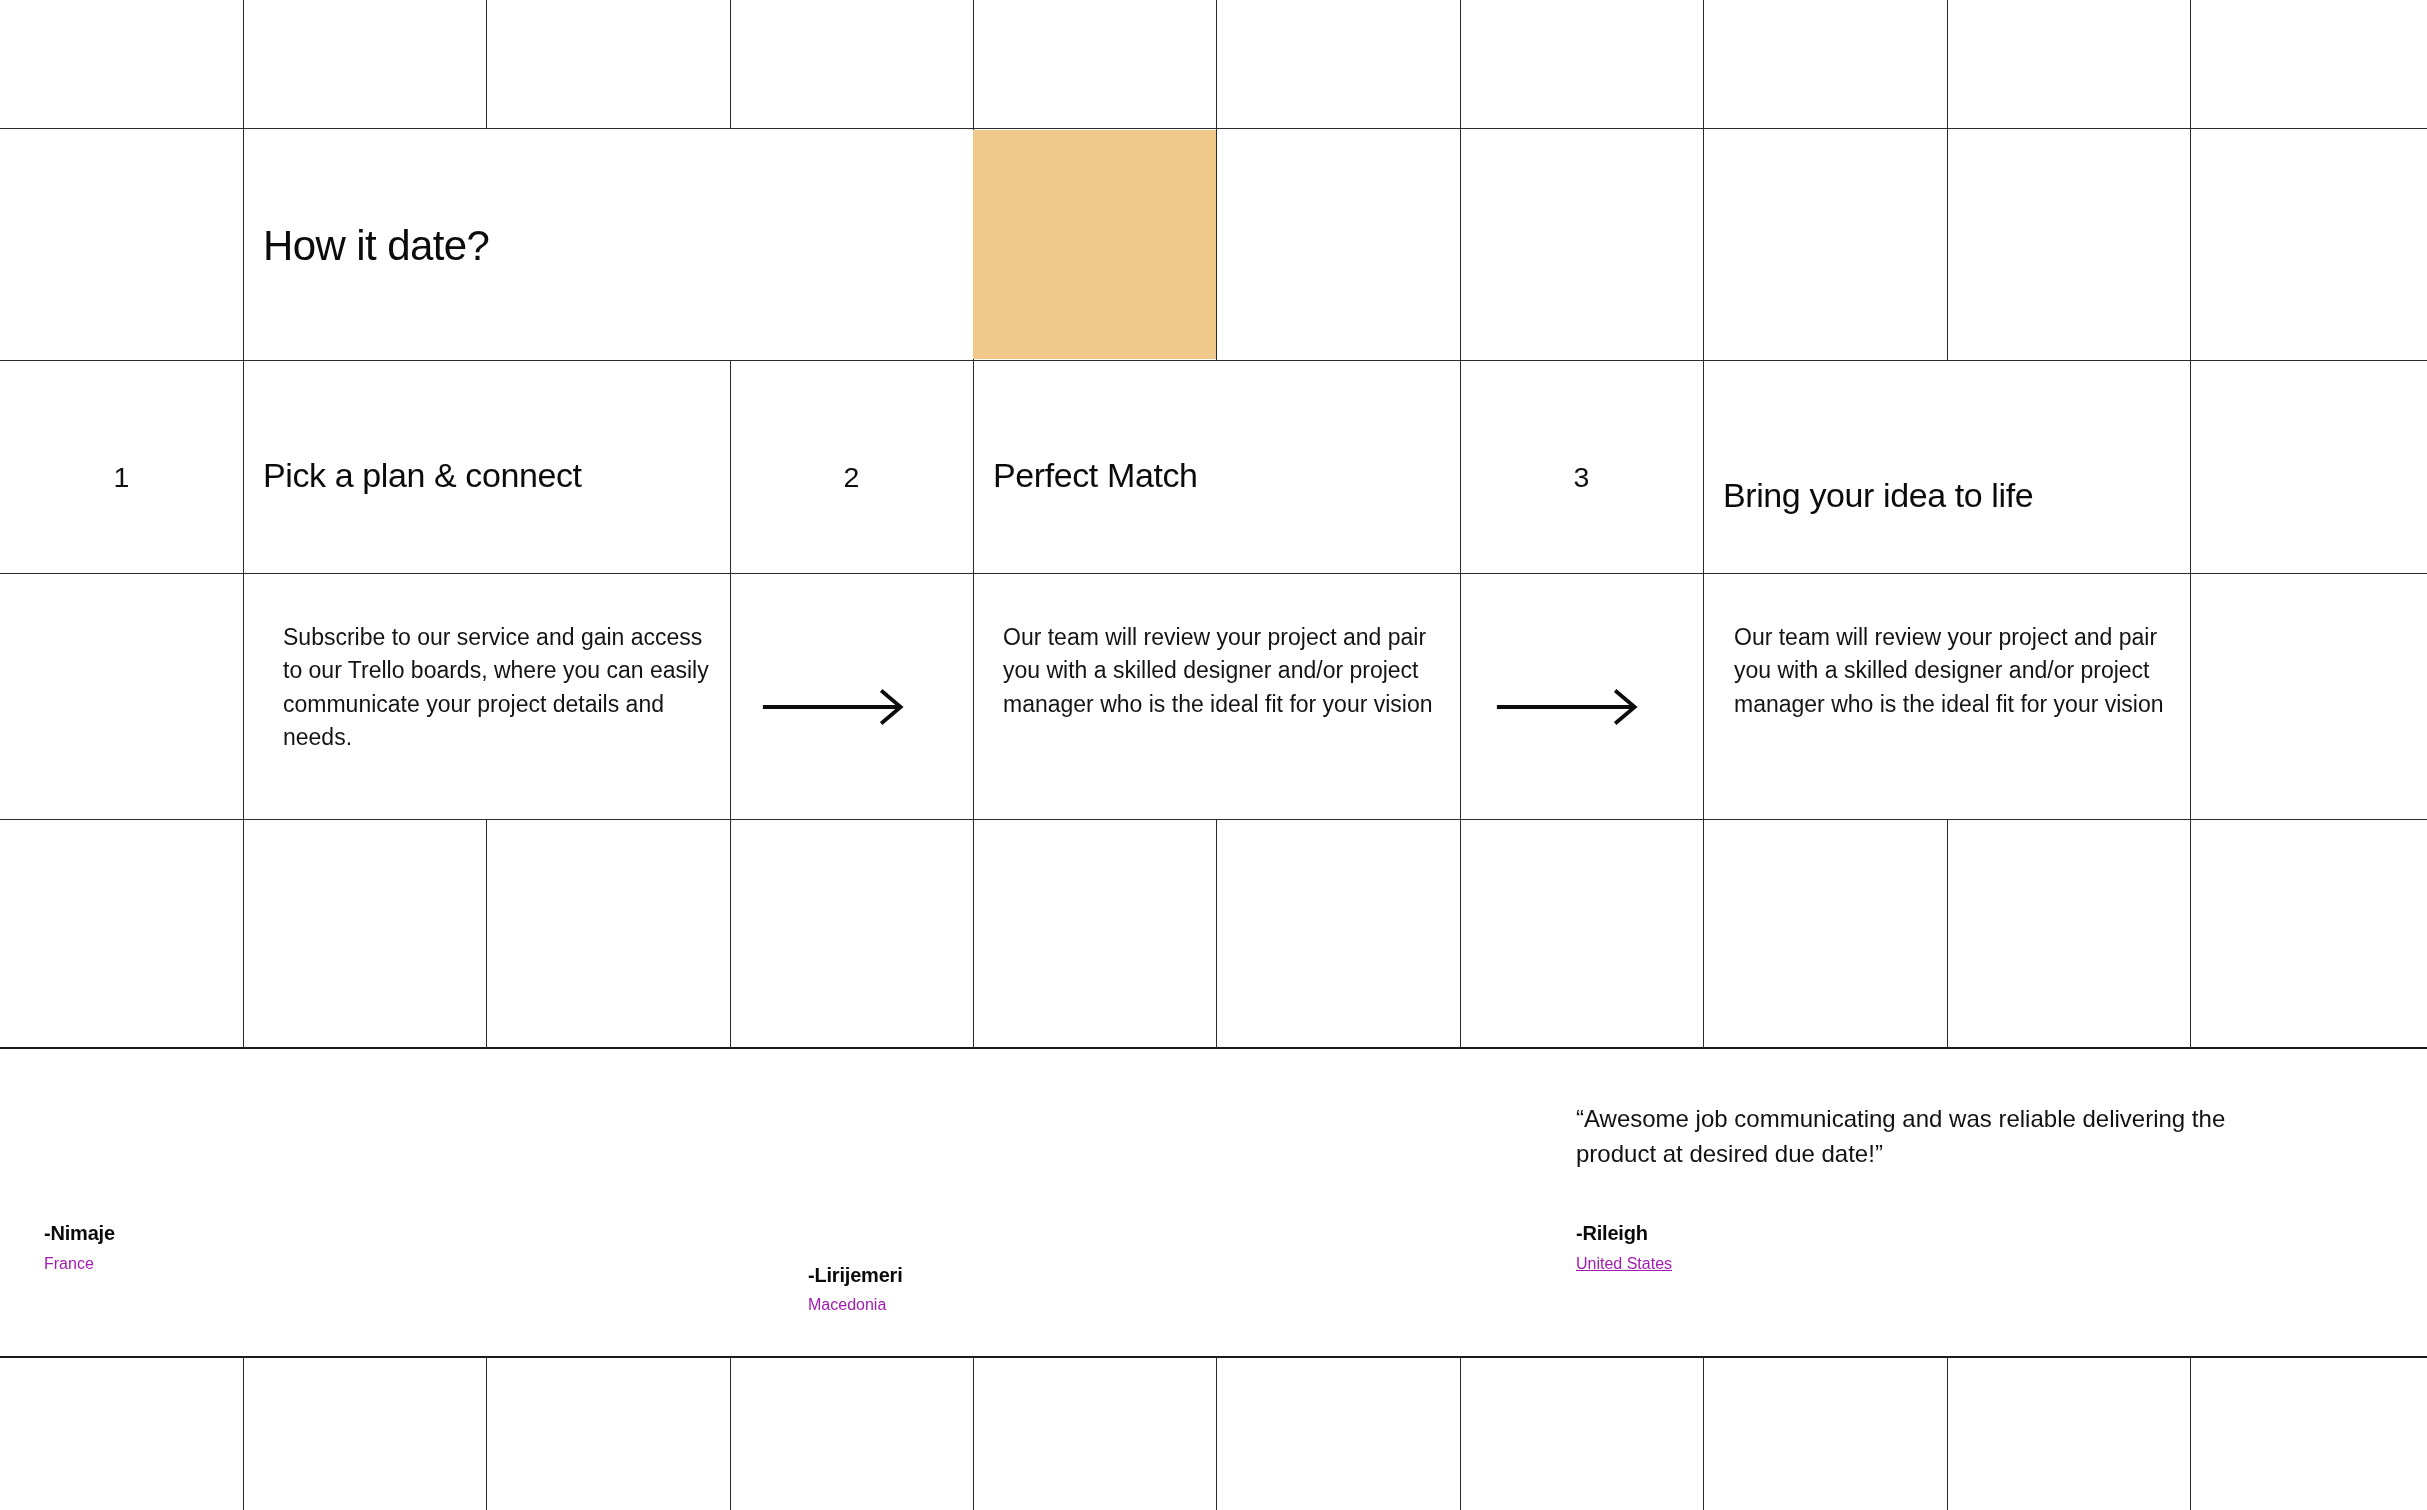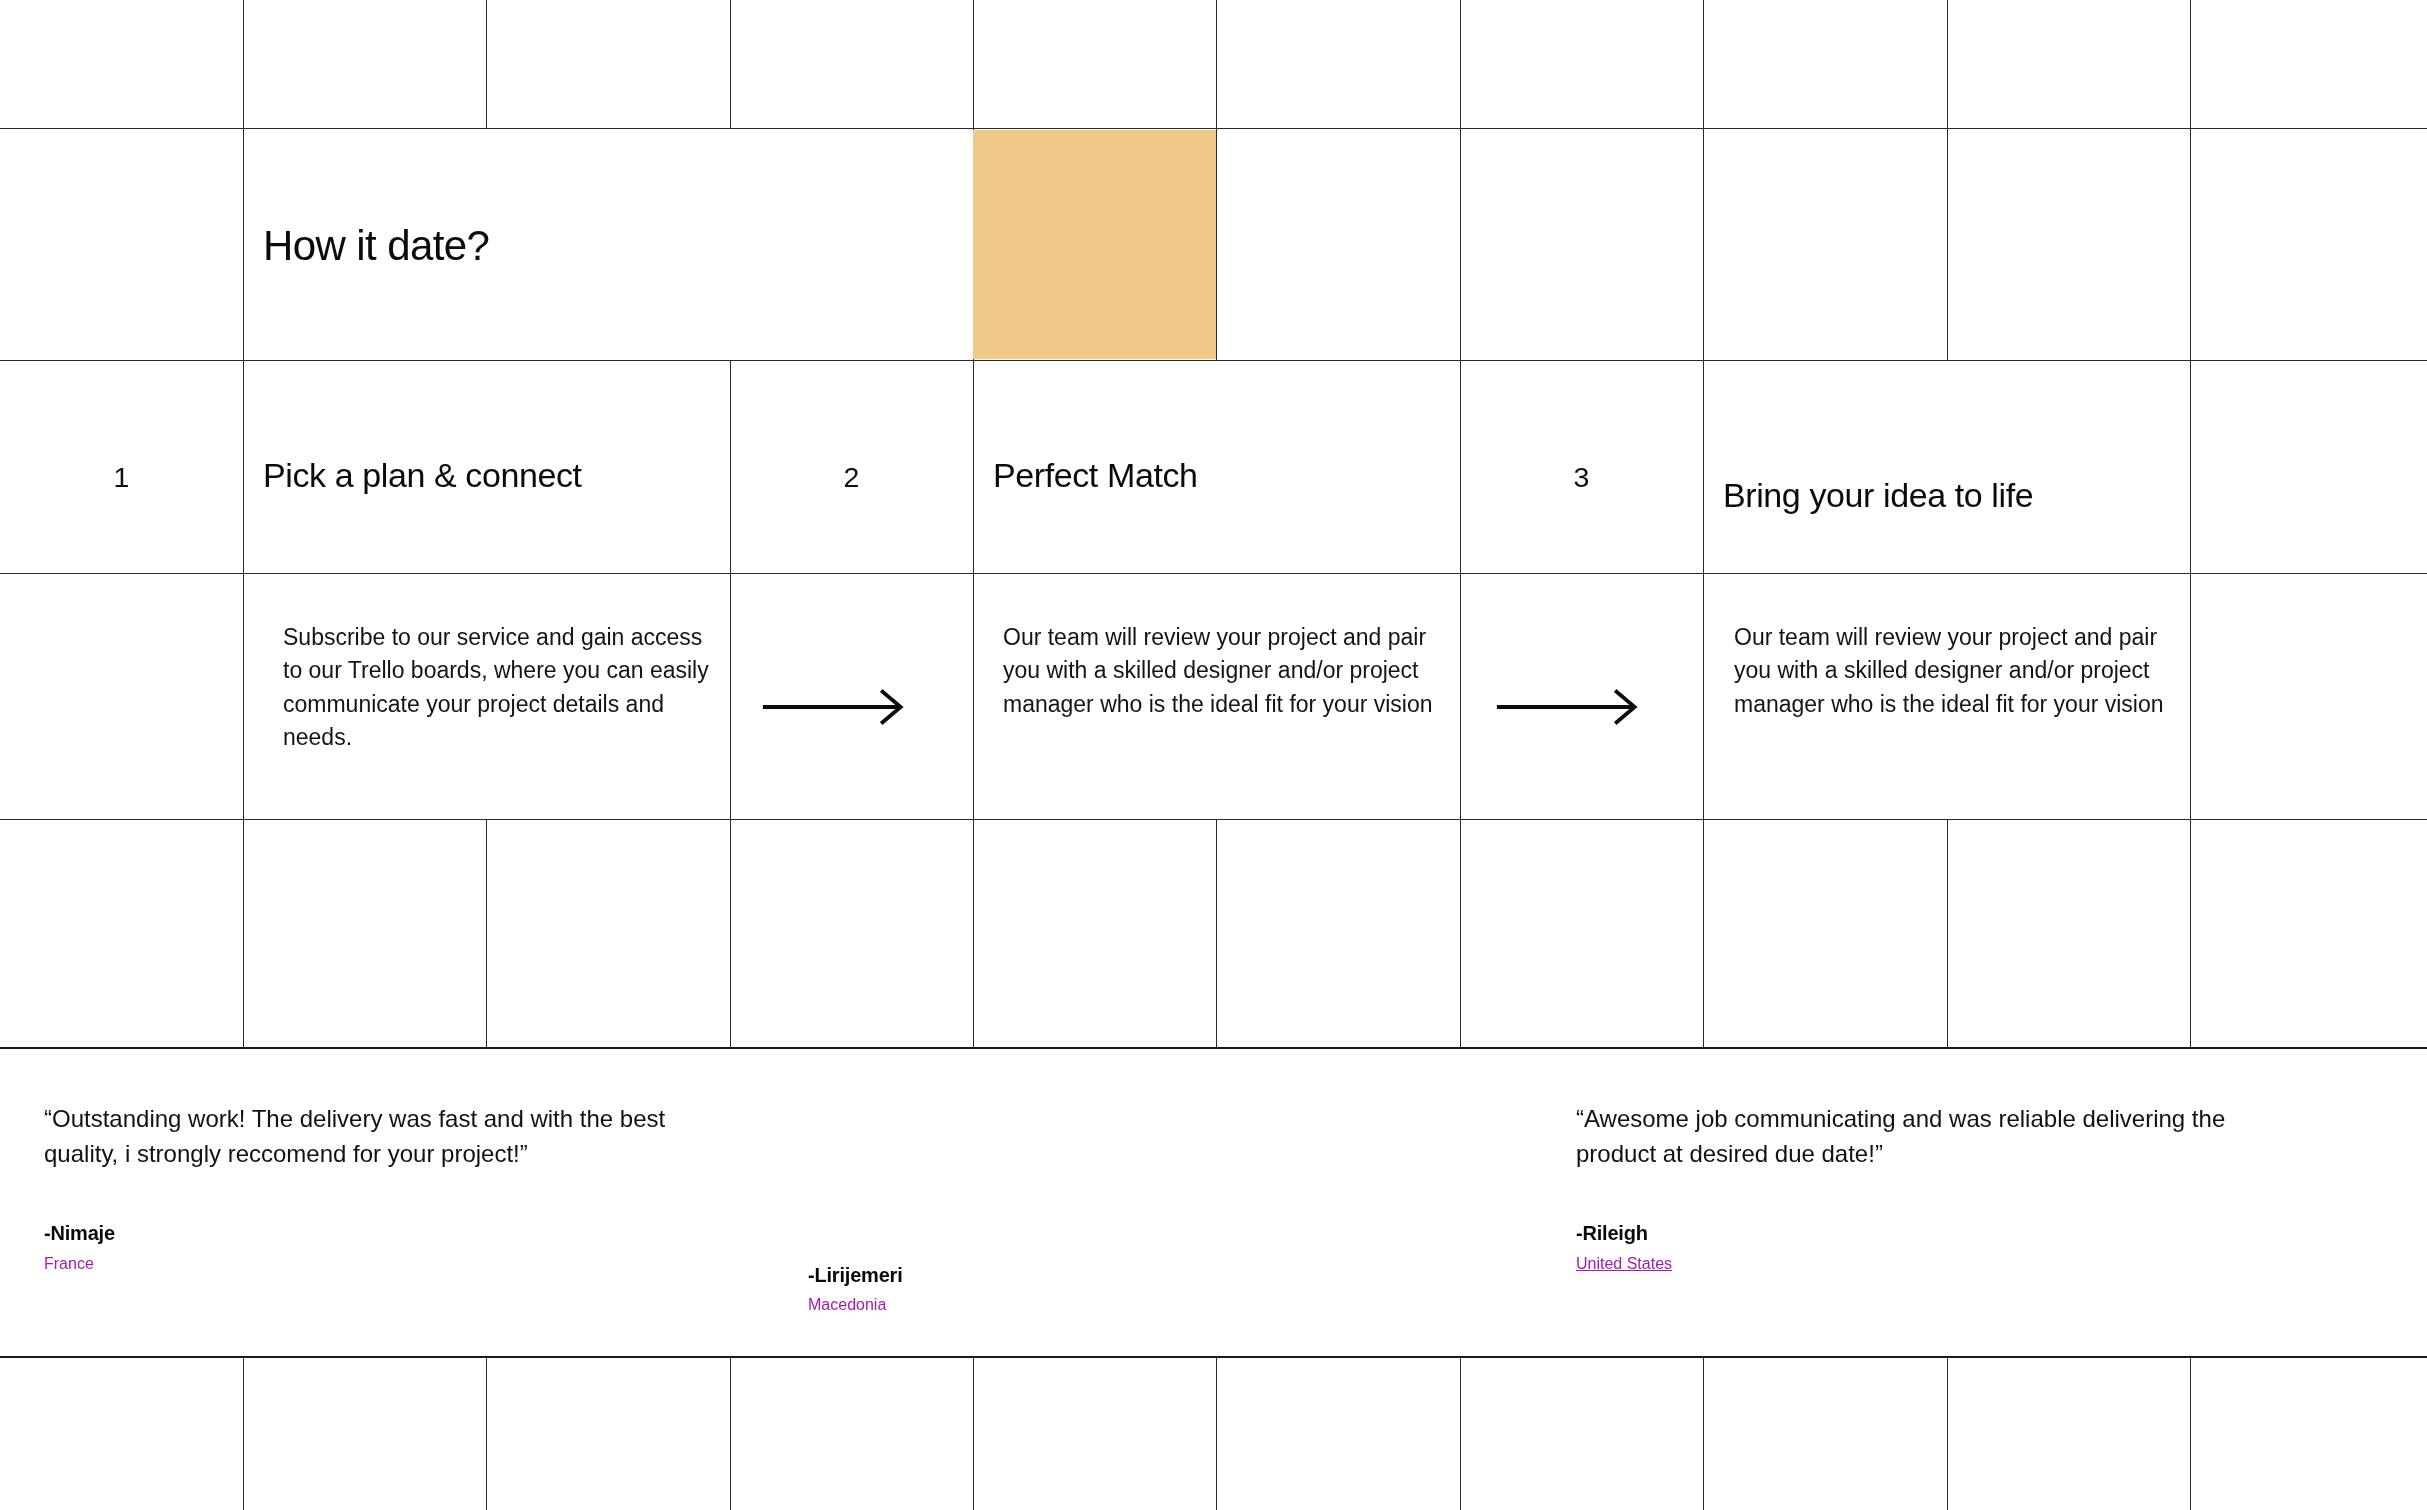--- a/index.html
+++ b/index.html
@@ -200,21 +200,20 @@
     <svg viewBox="0 0 160 40" xmlns="http://www.w3.org/2000/svg">
       <line x1="2" y1="20" x2="146" y2="20" stroke="#0c0c0c" stroke-width="4"></line>
       <polyline points="128,4 147,20 128,36" fill="none" stroke="#0c0c0c" stroke-width="4" stroke-linecap="square" stroke-linejoin="miter"></polyline>
     </svg>
   </div>
 
   <div class="step-num" style="left:1460px; top:463px; width:243px;">3</div>
   <div class="step-title" style="left:1723px; top:457px;margin-top:20px;">Bring your idea to life</div>
   <div class="step-body" style="left:1734px; top:621px; width:438px;">Our team will review your project and pair you with a skilled designer and/or project manager who is the ideal fit for your vision</div>
 
-  <div class="quote" style="left:44px; top:1101px; width:675px;">“Outstanding work! The delivery was fast and with the best quality, i strongly reccomend for your project!”</div>
   <div class="t-name" style="left:44px; top:1222px;">-Nimaje</div>
   <div class="t-country" style="left:44px; top:1255px;">France</div>
 
   <div class="t-name" style="left:808px; top:1264px;">-Lirijemeri</div>
   <div class="t-country" style="left:808px; top:1296px;">Macedonia</div>
 
   <div class="quote" style="left:1576px; top:1101px; width:666px;">“Awesome job communicating and was reliable delivering the product at desired due date!”</div>
   <div class="t-name" style="left:1576px; top:1222px;">-Rileigh</div>
   <div class="t-country" style="left:1576px; top:1255px;text-decoration:underline;">United States</div>
 

